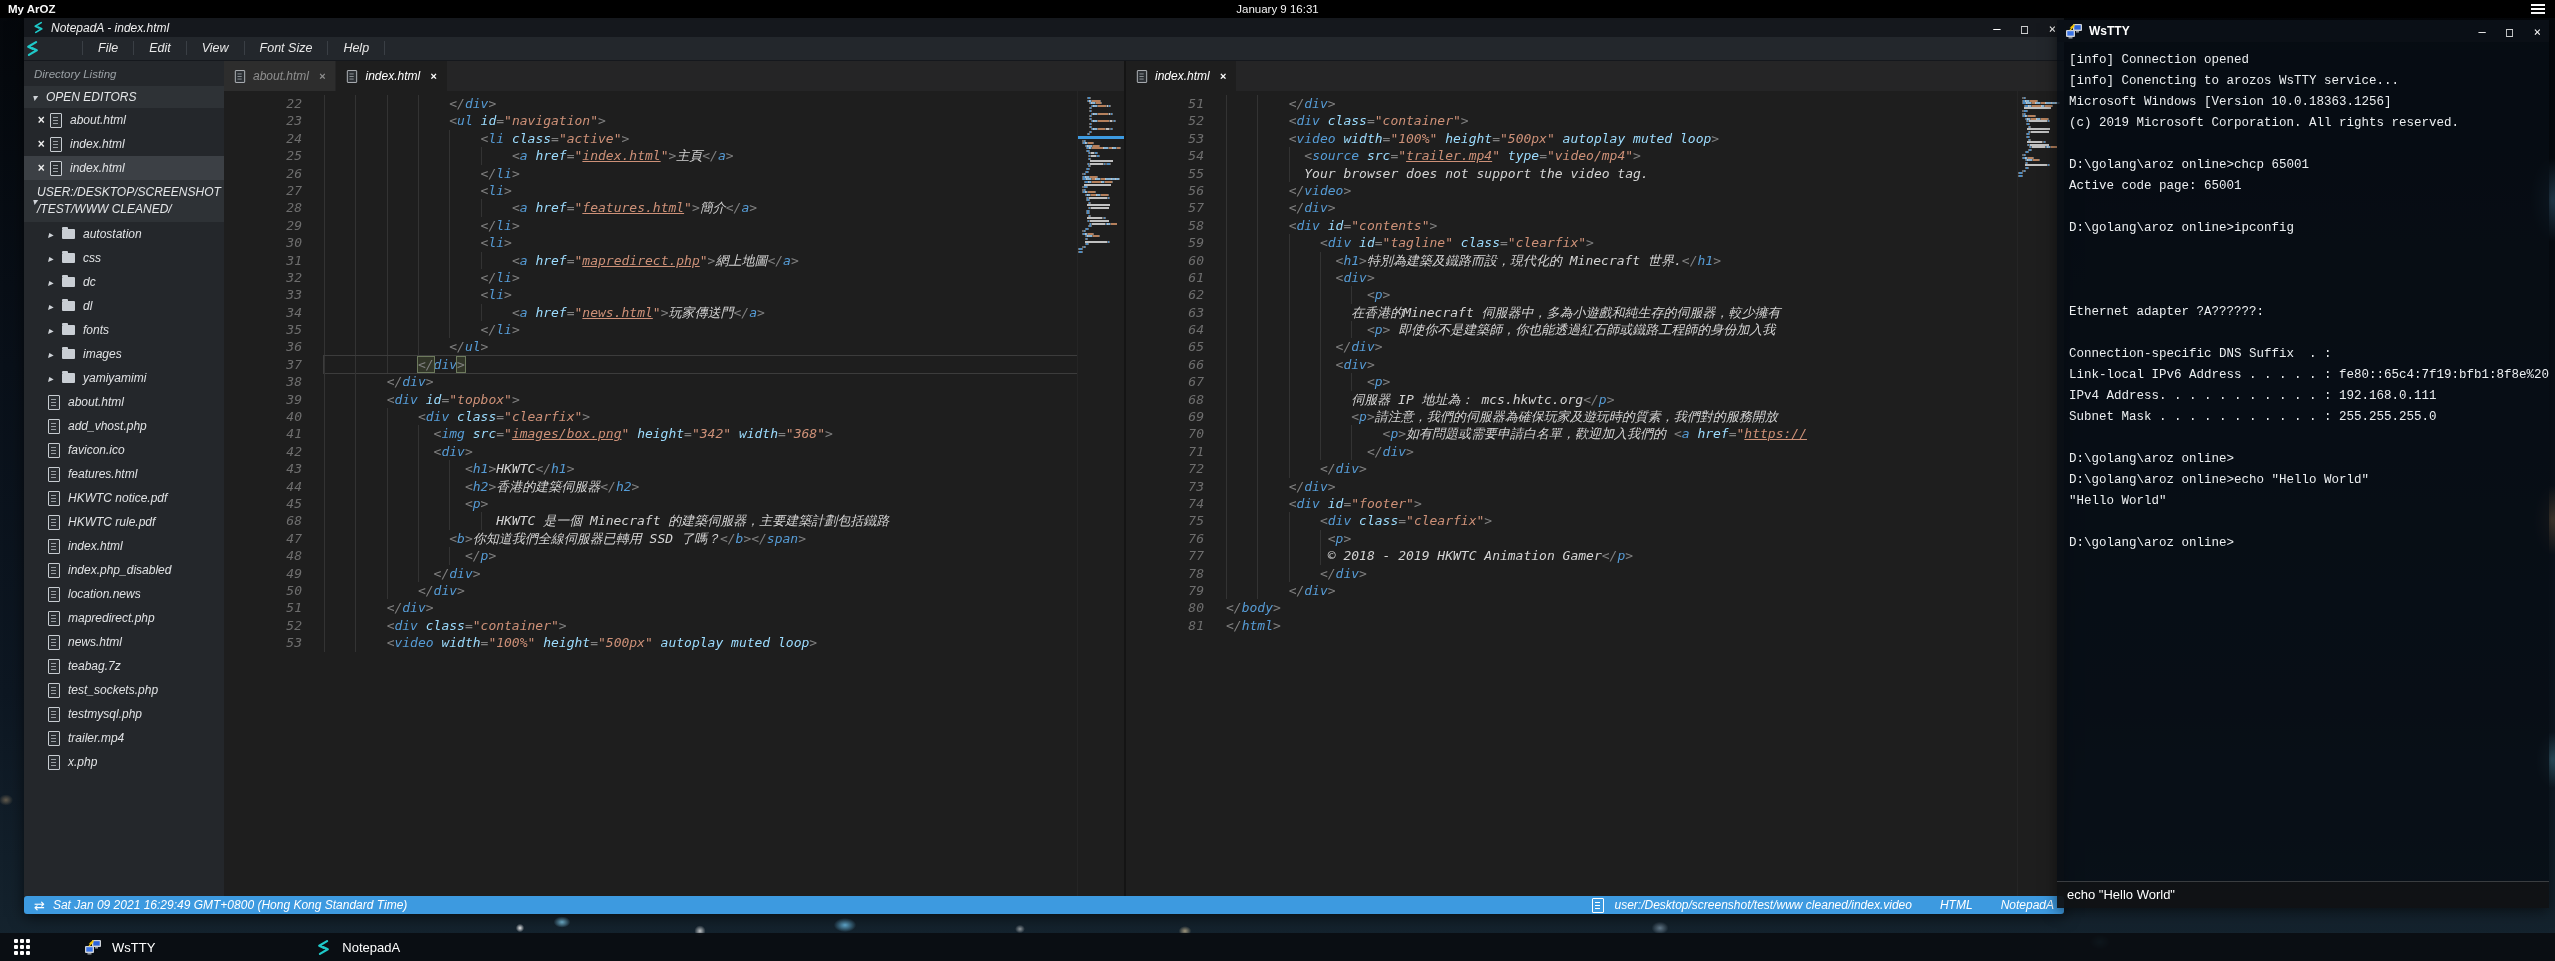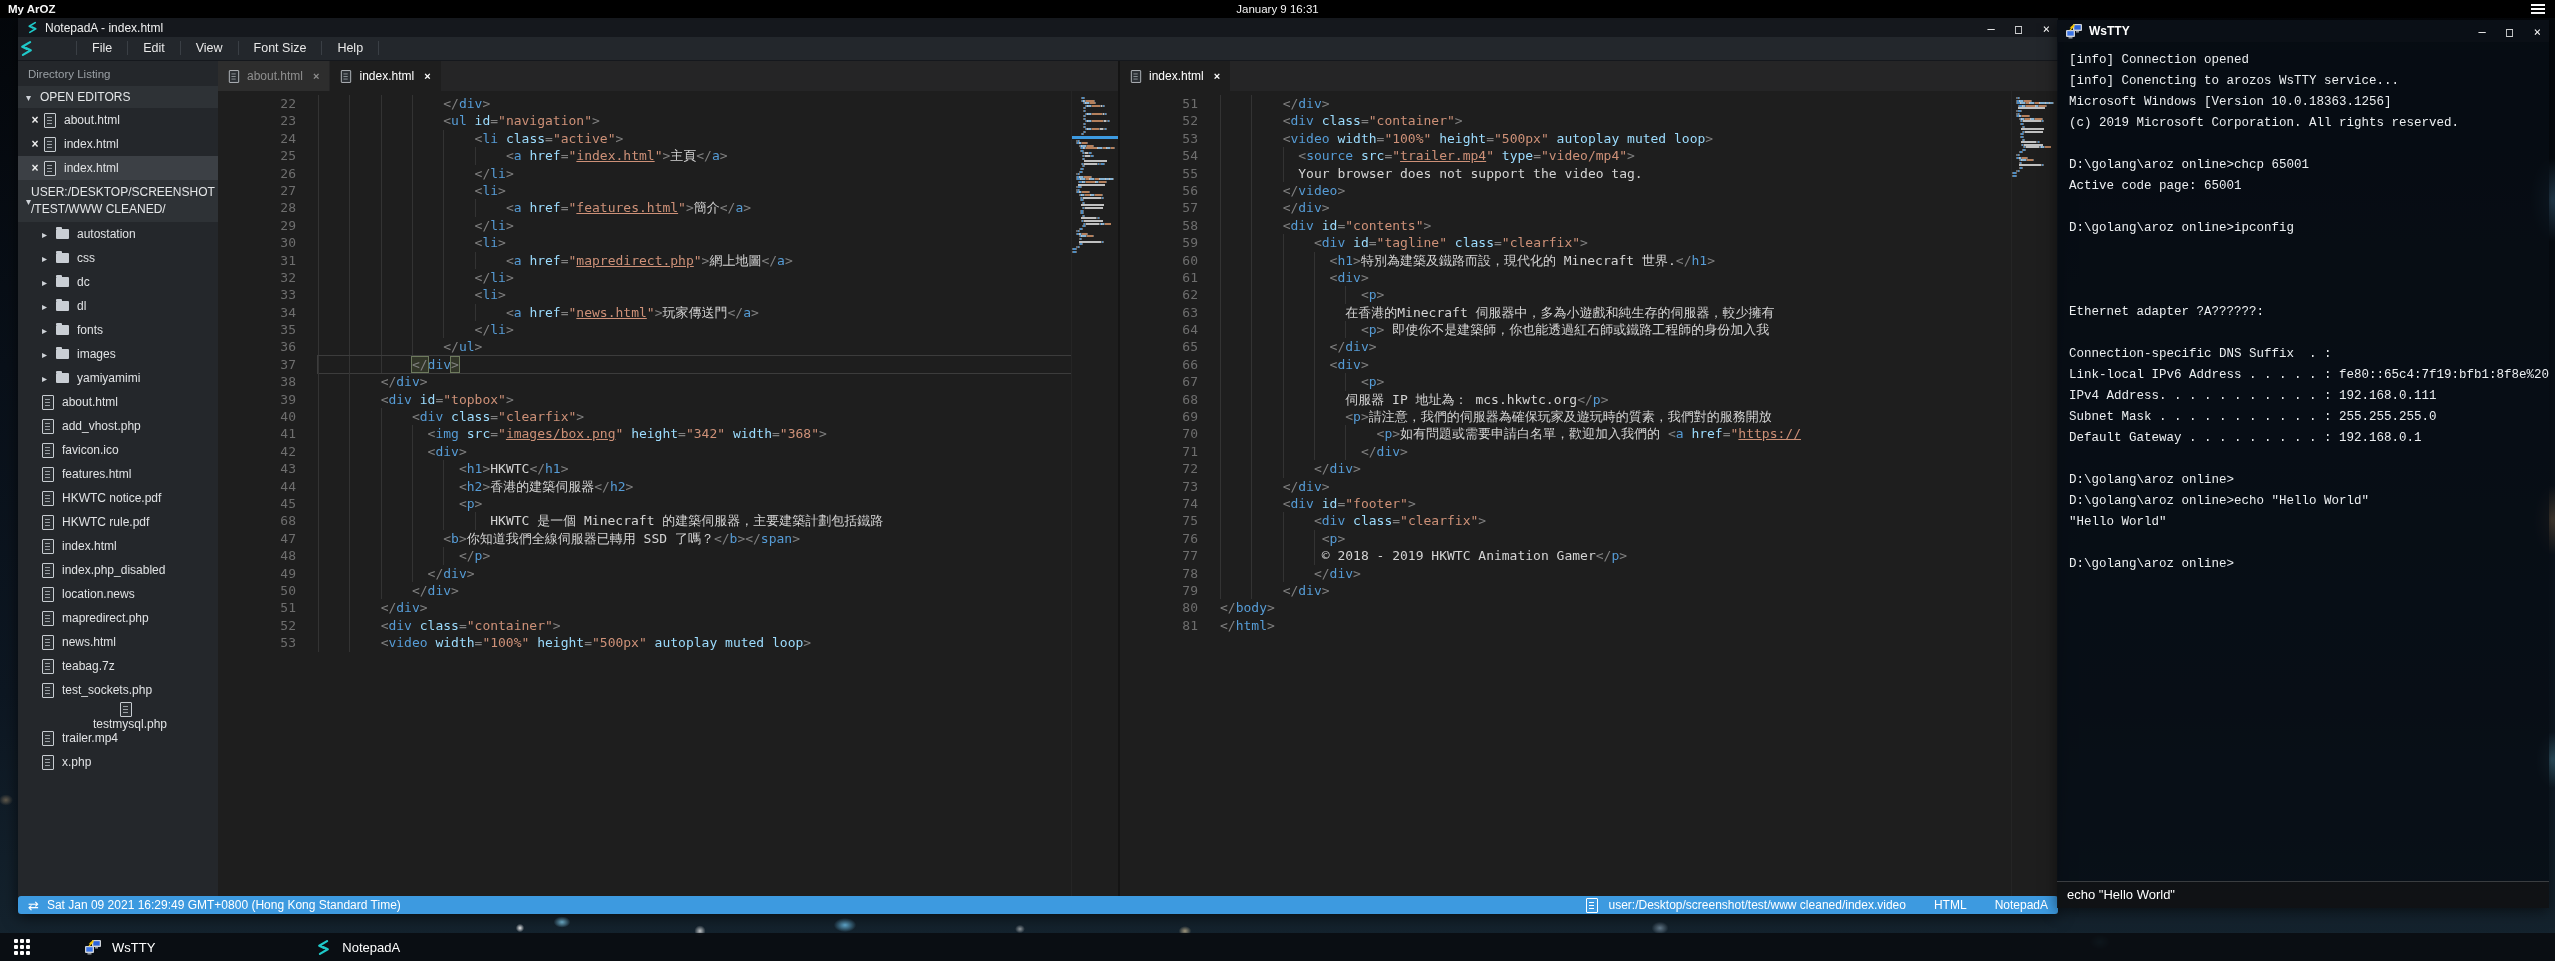--- a/index.html
+++ b/index.html
@@ -23,21 +23,21 @@
   }
   
   .topbar{position:absolute;left:0;top:0;width:2555px;height:18px;background:#000;display:flex;align-items:center;font-size:11.5px;color:#fff;}
   .topbar .tleft{margin-left:8px;font-weight:bold;}
   .topbar .tcenter{position:absolute;left:0;right:0;text-align:center;}
   .hamburger{position:absolute;right:10px;top:4px;width:14px;height:10px;cursor:pointer;}
   .hamburger i{display:block;height:2px;background:#fff;margin-bottom:2px;}
   
   .win-btn{display:inline-block;margin-left:16px;color:#fff;font-size:12px;line-height:12px;cursor:pointer;font-family:"DejaVu Sans Mono",monospace;}
   
-  .notepad{position:absolute;left:18px;top:18px;width:2040px;height:896px;background:#1e1e1e;box-shadow:0 3px 14px rgba(0,0,0,.6);display:flex;flex-direction:column;}
+  .notepad{position:absolute;left:24px;top:18px;width:2040px;height:896px;background:#1e1e1e;box-shadow:0 3px 14px rgba(0,0,0,.6);display:flex;flex-direction:column;font-style:italic;}
   .np-titlebar{height:19px;background:#15181d;display:flex;align-items:center;padding:0 8px;flex:0 0 auto;}
   .np-title{color:#f0f0f0;font-size:12px;margin-left:6px;}
   .np-controls{margin-left:auto;}
   .np-menubar{height:23px;background:#23272c;display:flex;align-items:center;flex:0 0 auto;border-bottom:1px solid #15181d;}
   .menu-logo{width:58px;text-align:center;}
   .menu-item{padding:0 15px;font-size:12.5px;color:#e8e8e8;border-left:1px solid #3a3f45;height:23px;line-height:23px;cursor:pointer;}
   .menu-item:last-child{border-right:1px solid #3a3f45;}
   .np-body{flex:1;display:flex;min-height:0;}
   
   .sidebar{width:200px;background:#24272b;flex:0 0 auto;overflow:hidden;font-size:12px;}
@@ -253,21 +253,21 @@
               <span>news.html</span>
             </div>
             <div class="sb-row" style="padding-left: 24px;">
               <span class="icon-page"></span>
               <span>teabag.7z</span>
             </div>
             <div class="sb-row" style="padding-left: 24px;">
               <span class="icon-page"></span>
               <span>test_sockets.php</span>
             </div>
-            <div class="sb-row" style="padding-left: 24px; flex-direction: column;">
+            <div class="sb-row" style="padding-left: 24px;">
               <span class="icon-page"></span>
               <span>testmysql.php</span>
             </div>
             <div class="sb-row" style="padding-left: 24px;">
               <span class="icon-page"></span>
               <span>trailer.mp4</span>
             </div>
             <div class="sb-row" style="padding-left: 24px;">
               <span class="icon-page"></span>
               <span>x.php</span>
@@ -514,21 +514,20 @@
         <div class="term-line">D:\golang\aroz online&gt;ipconfig</div>
         <div class="term-line">&nbsp;</div>
         <div class="term-line">&nbsp;</div>
         <div class="term-line">&nbsp;</div>
         <div class="term-line">Ethernet adapter ?A??????:</div>
         <div class="term-line">&nbsp;</div>
         <div class="term-line">Connection-specific DNS Suffix  . :</div>
         <div class="term-line">Link-local IPv6 Address . . . . . : fe80::65c4:7f19:bfb1:8f8e%20</div>
         <div class="term-line">IPv4 Address. . . . . . . . . . . : 192.168.0.111</div>
         <div class="term-line">Subnet Mask . . . . . . . . . . . : 255.255.255.0</div>
-        <div class="term-line">Default Gateway . . . . . . . . . : 192.168.0.1</div>
         <div class="term-line">&nbsp;</div>
         <div class="term-line">D:\golang\aroz online&gt;</div>
         <div class="term-line">D:\golang\aroz online&gt;echo "Hello World"</div>
         <div class="term-line">"Hello World"</div>
         <div class="term-line">&nbsp;</div>
         <div class="term-line">D:\golang\aroz online&gt;</div>
       </div>
     <div class="ws-input">echo "Hello World"</div>
   </div>
 

